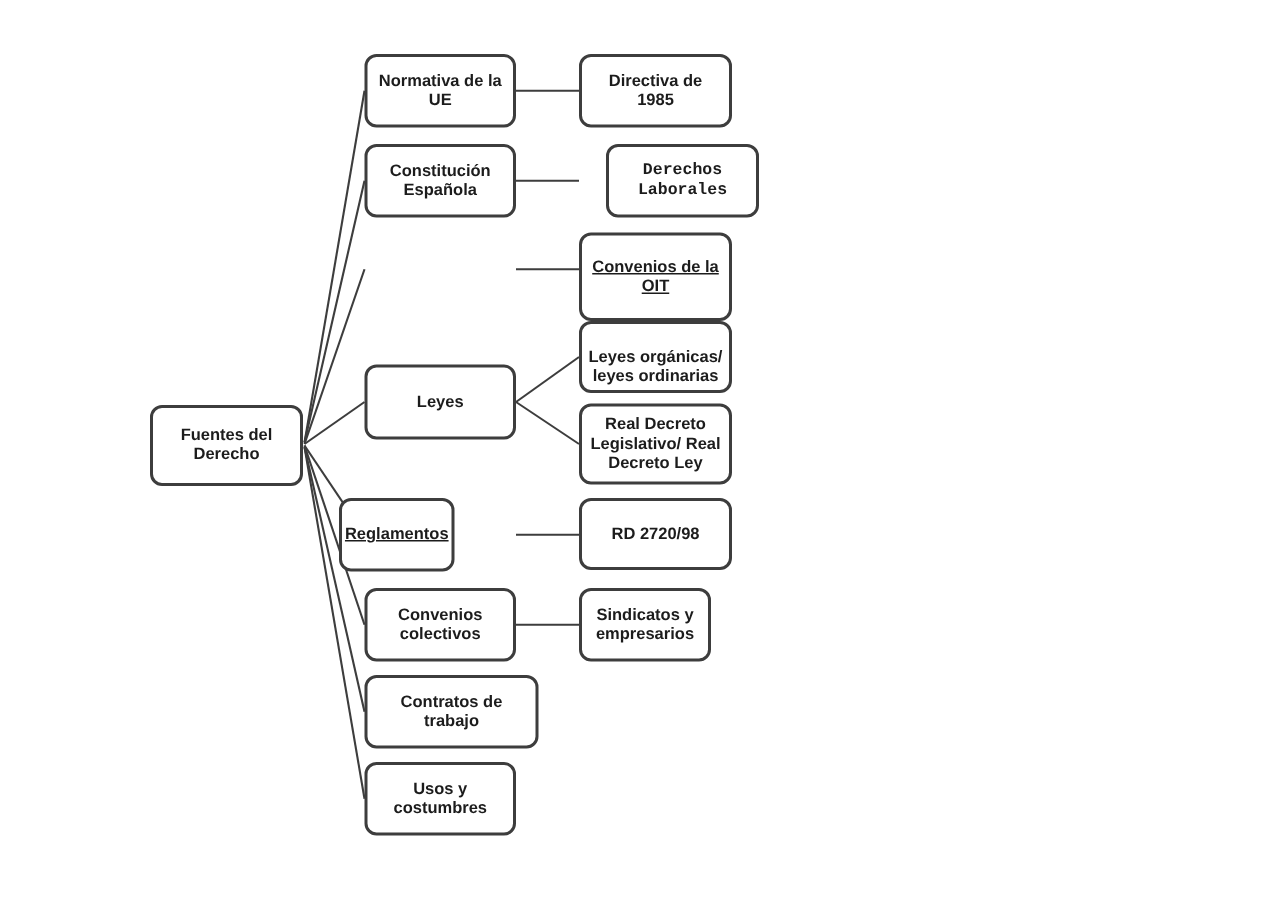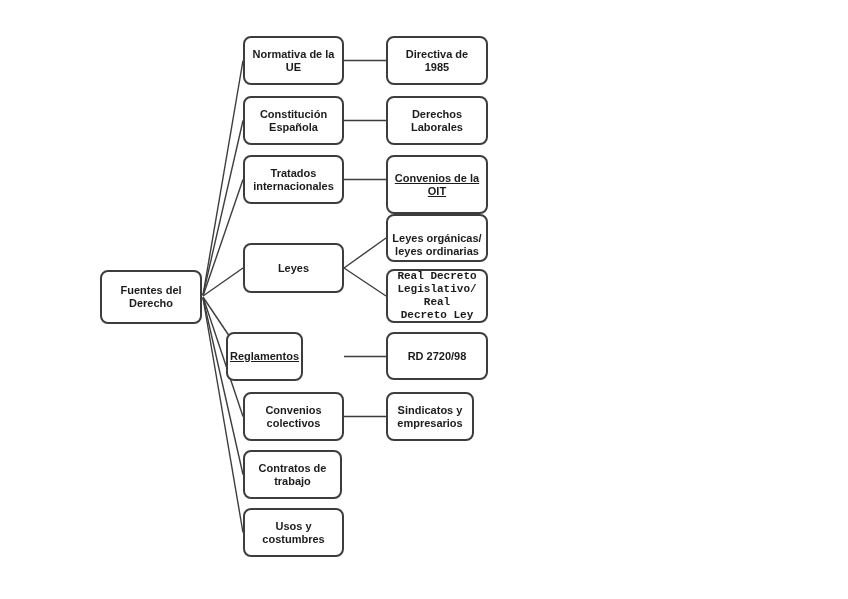--- a/index.html
+++ b/index.html
@@ -48,28 +48,28 @@
   }
   
   .n-root        { left: 100px; top: 270px; width: 102px; height: 54px; }
   
   .n-m0 { left: 243px; top: 36px;  width: 101px; height: 49px; }
   .n-m1 { left: 243px; top: 96px;  width: 101px; height: 49px; }
   .n-m2 { left: 243px; top: 155px; width: 101px; height: 49px; }
   .n-m3 { left: 243px; top: 243px; width: 101px; height: 50px; }
   .n-m4 { left: 226px; top: 332px; width: 77px; height: 49px; text-decoration: underline; }
   .n-m5 { left: 243px; top: 392px; width: 101px; height: 49px; }
-  .n-m6 { left: 243px; top: 450px; width: 99px; height: 49px; }
+  .n-m6 { left: 243px; top: 450px; width: 116px; height: 49px; }
   .n-m7 { left: 243px; top: 508px; width: 101px; height: 49px; }
   
   .n-r0 { left: 386px; top: 36px;  width: 102px; height: 49px; }
-  .n-r1 { left: 386px; top: 96px;  width: 102px; height: 49px; }
+  .n-r1 { left: 404px; top: 96px;  width: 102px; height: 49px; font-family: Liberation Mono, monospace; }
   .n-r2 { left: 386px; top: 155px; width: 102px; height: 59px; text-decoration: underline; }
   .n-r3 { left: 386px; top: 214px; width: 102px; height: 48px; align-items: flex-end; }
-  .n-r4 { left: 386px; top: 269px; width: 102px; height: 54px; font-family: Liberation Mono, monospace; }
+  .n-r4 { left: 386px; top: 269px; width: 102px; height: 54px; }
   .n-r5 { left: 386px; top: 332px; width: 102px; height: 48px; }
   .n-r6 { left: 386px; top: 392px; width: 88px; height: 49px; }
 </style>
 </head>
 <body>
 
 <div id="canvas">
 
   <svg id="connector-svg" viewBox="0 0 848 599" xmlns="http://www.w3.org/2000/svg" aria-hidden="true">
 
@@ -97,24 +97,20 @@
 UE</span>
   </div>
 
   <div class="node n-root">
     <span>Fuentes del
 Derecho</span>
   </div>
   <div class="node n-m1">
     <span>Constitución
 Española</span>
-  </div>
-  <div class="node n-m2">
-    <span>Tratados
-internacionales</span>
   </div>
   <div class="node n-m3">
     <span>Leyes</span>
   </div>
   <div class="node n-m4">
     <span>Reglamentos</span>
   </div>
   <div class="node n-m5">
     <span>Convenios
 colectivos</span>

